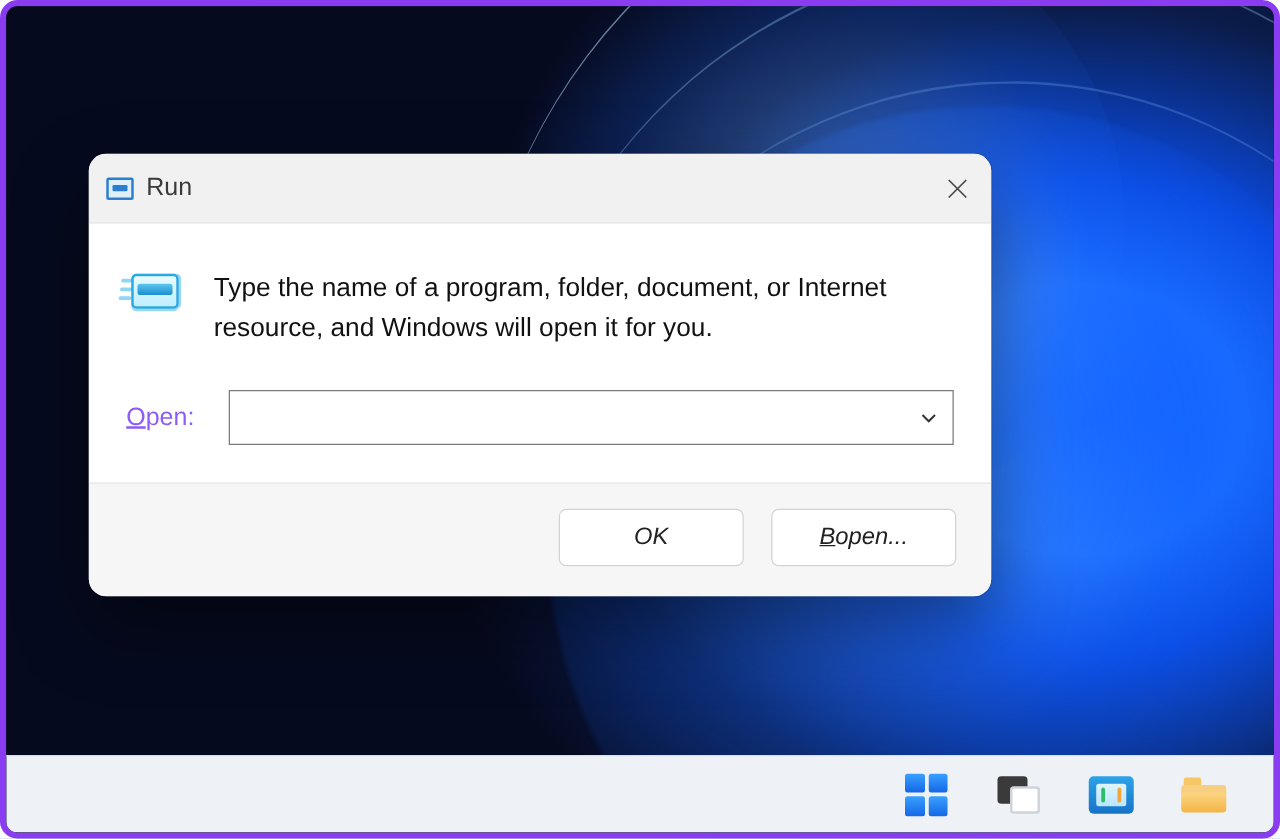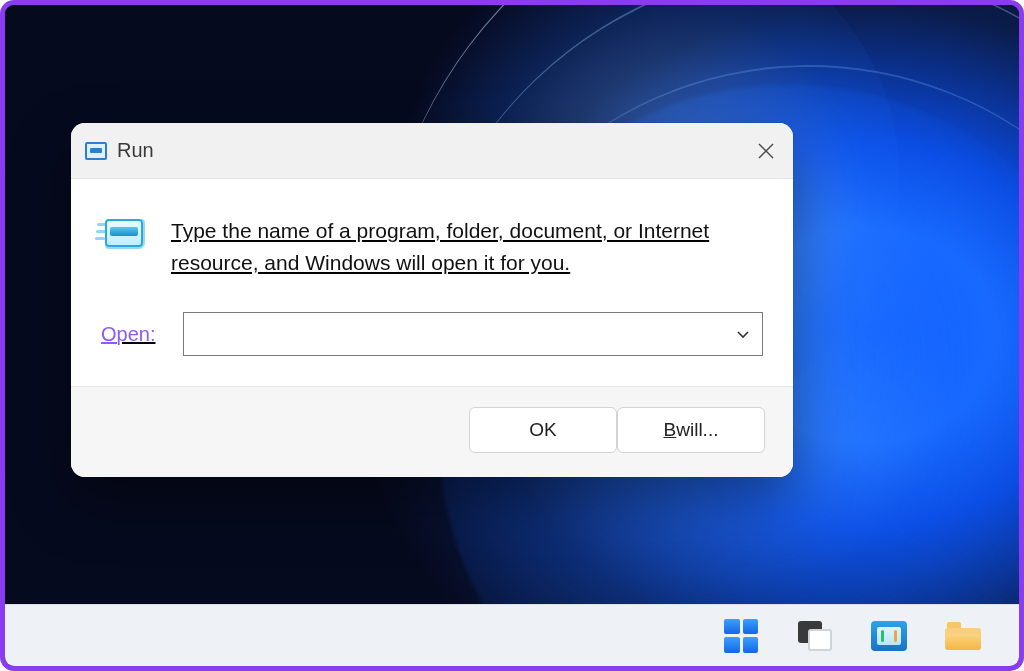--- a/index.html
+++ b/index.html
@@ -56,21 +56,20 @@
     content:""; position:absolute; left:3px; right:3px; top:4px; height:5px; background:#2b7fd1; border-radius:1px;
   }
   .titlebar .title-text { font-size: 20px; color: #3a3a3a; }
   .titlebar .spacer { flex: 1; }
   .titlebar .close { width:22px; height:22px; display:flex; align-items:center; justify-content:center; color:#4a4a4a; }
   .titlebar .close svg { width:18px; height:18px; stroke:#4a4a4a; stroke-width:1.4; }
 
   .body {
     padding: 36px 30px 30px 30px;
     background: #ffffff;
-    text-decoration: underline;
   }
   .desc-row { display:flex; gap: 24px; align-items:flex-start; margin-bottom: 34px; }
   .run-icon {
     width: 46px; height: 40px; margin-top: 2px; flex: 0 0 auto;
     position: relative;
   }
   .run-icon .screen {
     position:absolute; left:4px; top:2px; width:38px; height:28px;
     background: linear-gradient(180deg,#e9fbff,#bfefff);
     border: 2px solid #2aa9e0; border-radius: 4px;
@@ -100,21 +99,21 @@
   .combo input {
     flex:1; border:none; outline:none; font-size:18px; background:transparent; color:#111;
   }
   .combo .chev { width:18px; height:18px; color:#333; display:flex; align-items:center; justify-content:center; }
   .combo .chev svg { width:16px; height:16px; stroke:#333; stroke-width:1.6; fill:none; }
 
   .footer {
     background:#f6f6f6;
     border-top:1px solid #e6e6e6;
     padding: 20px 28px 24px;
-    display:flex; justify-content:flex-end; 
+    display:flex; justify-content:flex-end; gap: 22px; font-style: italic;
   }
   .btn {
     min-width: 148px; height: 46px;
     background:#ffffff;
     border:1px solid #d3d3d3;
     border-radius:6px;
     font-size:19px; color:#222;
     display:flex; align-items:center; justify-content:center;
     cursor:pointer;
   }
@@ -198,21 +197,21 @@
         </div>
       </div>
     </div>
 
     <div class="footer">
       <div class="btn">
           <span>OK</span>
         </div>
       <div class="btn">
           <span class="ul">B</span>
-          <span>will...</span>
+          <span>open...</span>
         </div>
     </div>
   </div>
 
   <div class="taskbar">
     <div class="tb-item">
       <div class="start">
           <div></div>
           <div></div>
           <div></div>

